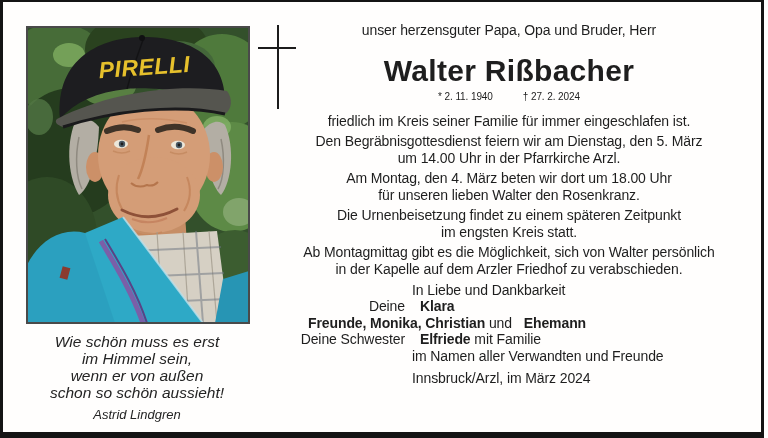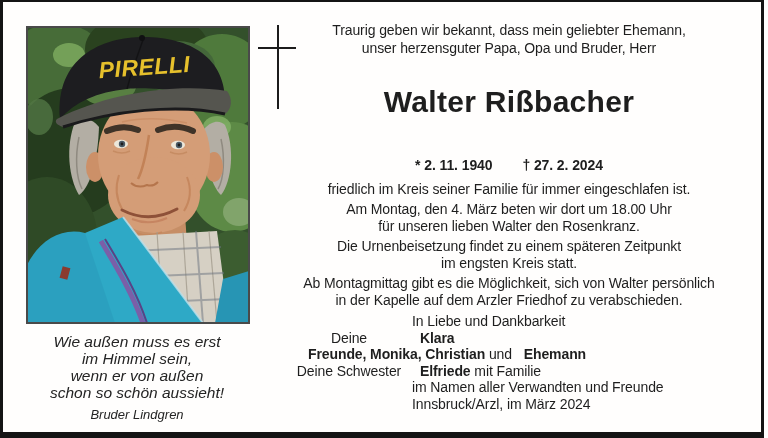--- a/index.html
+++ b/index.html
@@ -9,31 +9,31 @@
         background:#fffefd;border:solid #141414;border-width:2px 3px 6px 3px;}
   .portrait{position:absolute;left:23px;top:24px;width:222px;height:296px;border:1px solid #4a4a4a;display:block;}
   .cross-v{position:absolute;left:274px;top:23px;width:2px;height:84px;background:#1c1c1c;}
   .cross-h{position:absolute;left:255px;top:45px;width:38px;height:2px;background:#1c1c1c;}
   .quote{position:absolute;left:18px;top:331px;width:232px;text-align:center;
          font-style:italic;font-size:15.5px;line-height:17px;color:#242424;}
   .quote-attr{margin-top:5px;font-size:13px;}
   .notice{position:absolute;left:290px;top:20px;width:432px;text-align:center;
           font-size:14px;line-height:17.5px;letter-spacing:-0.1px;}
   .line{display:block;white-space:nowrap;}
-  .name{font-size:30px;font-weight:bold;line-height:34px;margin-top:28px;letter-spacing:0.3px;white-space:nowrap;}
-  .dates{font-weight:bold;font-size:14px;line-height:18px;margin-top:37px;}
+  .name{font-size:30px;font-weight:bold;line-height:34px;margin-top:14px;letter-spacing:0.3px;white-space:nowrap;}
+  .dates{font-weight:normal;font-size:10px;line-height:18px;}
   .dates span{display:inline-block;margin:0 15px;white-space:nowrap;}
   .para{margin-top:3px;line-height:17px;}
   .para.first{margin-top:7px;}
   .family{margin-top:4px;text-align:left;line-height:16.5px;}
   .frow{display:flex;}
-  .flabel{width:112px;text-align:center;flex:none;white-space:nowrap;}
+  .flabel{width:112px;text-align:right;flex:none;white-space:nowrap;}
   .fvalue{margin-left:7px;white-space:nowrap;}
   .fvalue b{font-weight:bold;padding-left:8px;}
-  .placedate{}
+  .placedate{margin-top:6px;}
 </style>
 </head>
 <body>
 
 <div class="page">
   <div class="card">
 
     <svg class="portrait" viewBox="0 0 222 296" preserveAspectRatio="none">
       <g>
         <rect x="0" y="0" width="222" height="296" fill="#33502b"></rect>
@@ -127,41 +127,44 @@
 
       <rect x="0.5" y="0.5" width="221" height="295" fill="none" stroke="#4a4a4a"></rect>
     </svg>
 
     <div>
       <div class="cross-v"></div>
       <div class="cross-h"></div>
     </div>
 
     <div class="quote">
-      <span class="line">Wie außen muss es erst</span>
+      <span class="line">Wie schön muss es erst</span>
       <span class="line">im Himmel sein,</span>
       <span class="line">wenn er von außen</span>
       <span class="line">schon so schön aussieht!</span>
-      <div class="quote-attr">Bruder Lindgren</div>
+      <div class="quote-attr">Astrid Lindgren</div>
     </div>
 
     <div class="notice">
       <div>
-        <span class="line">Traurig geben wir bekannt, dass mein geliebter Ehemann,</span>
         <span class="line">unser herzensguter Papa, Opa und Bruder, Herr</span>
       </div>
       <div class="name">Walter Rißbacher</div>
       <div class="dates">
         <span>* 2. 11. 1940</span><span>† 27. 2. 2024</span>
       </div>
 
       <div class="para first">
         <span class="line">friedlich im Kreis seiner Familie für immer eingeschlafen ist.</span>
       </div>
       <div class="para">
+        <span class="line">Den Begräbnisgottesdienst feiern wir am Dienstag, den 5. März</span>
+        <span class="line">um 14.00 Uhr in der Pfarrkirche Arzl.</span>
+      </div>
+      <div class="para">
         <span class="line">Am Montag, den 4. März beten wir dort um 18.00 Uhr</span>
         <span class="line">für unseren lieben Walter den Rosenkranz.</span>
       </div>
       <div class="para">
         <span class="line">Die Urnenbeisetzung findet zu einem späteren Zeitpunkt</span>
         <span class="line">im engsten Kreis statt.</span>
       </div>
       <div class="para">
         <span class="line">Ab Montagmittag gibt es die Möglichkeit, sich von Walter persönlich</span>
         <span class="line">in der Kapelle auf dem Arzler Friedhof zu verabschieden.</span>

